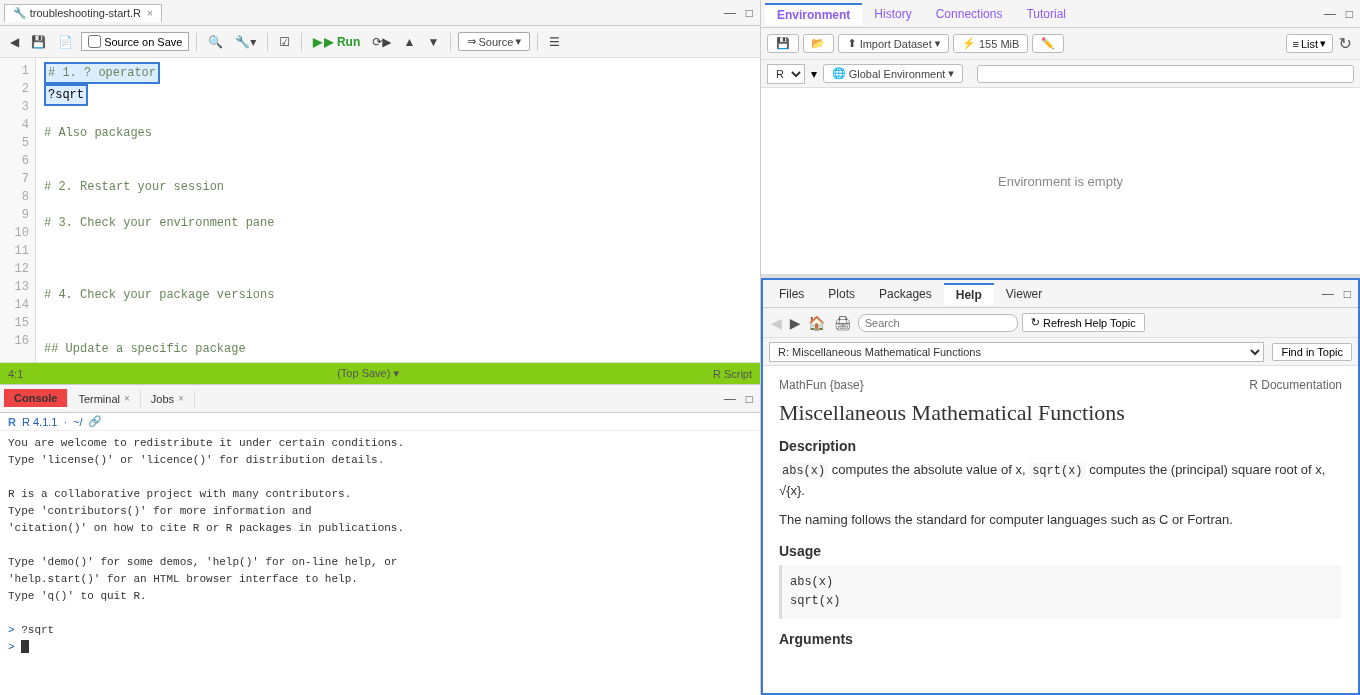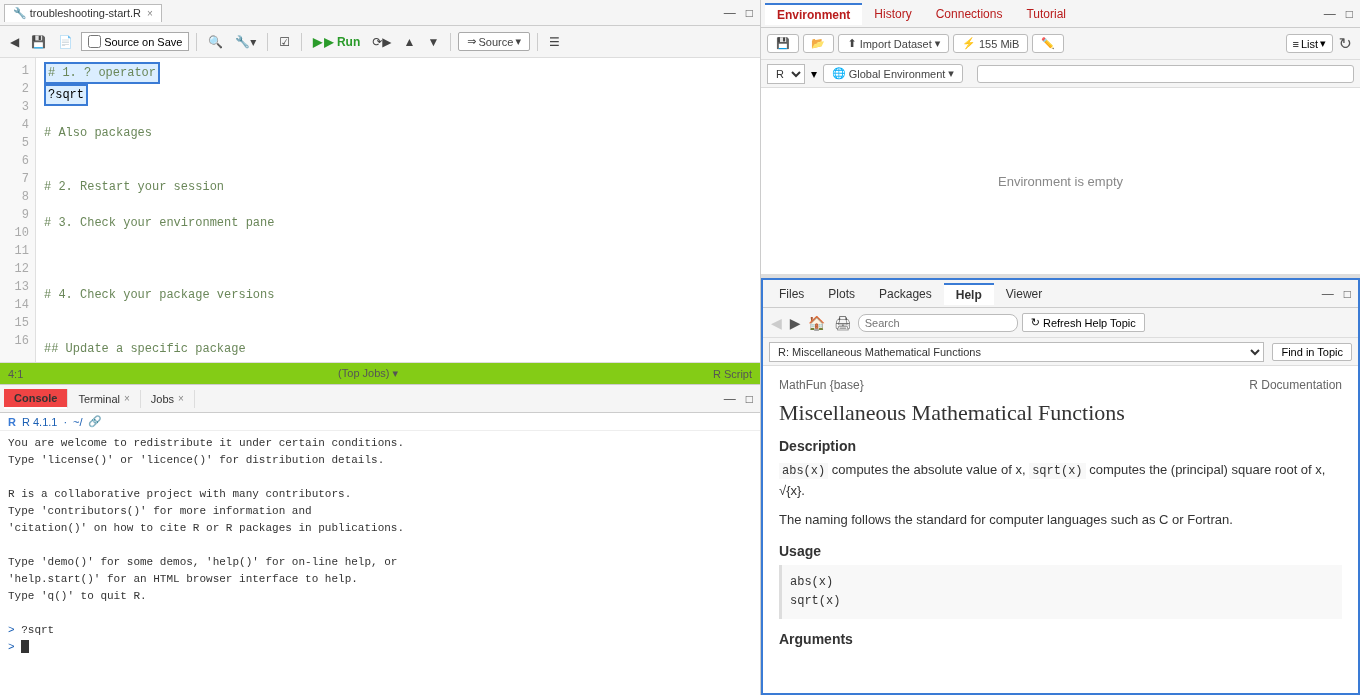--- a/index.html
+++ b/index.html
@@ -43,21 +43,21 @@
     .console-content { flex: 1; padding: 4px 8px; font-family: 'Courier New', monospace; font-size: 11px; background: #fff; overflow-y: auto; }
     .console-line { line-height: 17px; color: #333; white-space: pre-wrap; }
     .console-prompt { color: #1a5fb4; }
     .console-comment { color: #6a8759; }
     .console-cursor { background: #333; display: inline-block; width: 8px; height: 13px; vertical-align: text-bottom; }
     .r-version { display: flex; align-items: center; gap: 6px; color: #1a5fb4; font-size: 11px; padding: 2px 8px; border-bottom: 1px solid #eee; }
 
     
     .right-top { height: 278px; border-bottom: 4px solid #ddd; display: flex; flex-direction: column; }
     .env-tab-bar { display: flex; align-items: center; background: #f5f5f5; border-bottom: 1px solid #ccc; height: 28px; padding: 0 4px; }
-    .env-tab { padding: 3px 12px; font-size: 12px; cursor: pointer; color: #b91c1c; }
+    .env-tab { padding: 3px 12px; font-size: 12px; cursor: pointer; color: #8b5cf6; }
     .env-tab.active { background: #fff; border-top: 2px solid #3a7bd5; font-weight: bold; }
     .env-toolbar { display: flex; align-items: center; background: #f5f5f5; border-bottom: 1px solid #ddd; height: 32px; padding: 0 6px; gap: 4px; }
     .env-content { flex: 1; display: flex; align-items: center; justify-content: center; color: #888; font-size: 13px; background: #fff; }
     .env-btn { background: none; border: 1px solid #bbb; border-radius: 3px; cursor: pointer; padding: 2px 8px; font-size: 11px; color: #444; background: #fff; display: flex; align-items: center; gap: 3px; }
     .env-select { font-size: 11px; border: 1px solid #bbb; background: #fff; padding: 2px 4px; color: #333; }
     .env-search { flex: 1; margin-left: 8px; font-size: 11px; border: 1px solid #bbb; padding: 2px 6px; border-radius: 3px; }
     .list-btn { margin-left: auto; display: flex; align-items: center; gap: 2px; background: none; border: 1px solid #bbb; background: #fff; padding: 2px 6px; font-size: 11px; cursor: pointer; border-radius: 3px; }
     .refresh-btn { background: none; border: none; cursor: pointer; color: #555; font-size: 16px; padding: 2px; }
 
     
@@ -173,21 +173,21 @@
           <div class="code-line code-comment"># 4. Check your package versions</div>
           <div class="code-line"> </div>
           <div class="code-line"> </div>
           <div class="code-line code-comment">## Update a specific package</div>
         </div>
       </div>
 
       <div class="status-bar">
         <span>4:1</span>
         <span>
-          <span>(Top Jobs)</span>
+          <span>(Top Save)</span>
           <span> ▾</span>
         </span>
         <span>R Script</span>
       </div>
     </div>
 
     <div class="console-section">
       <div class="console-tab-bar">
         <div class="console-tab active">Console</div>
         <div class="console-tab">

